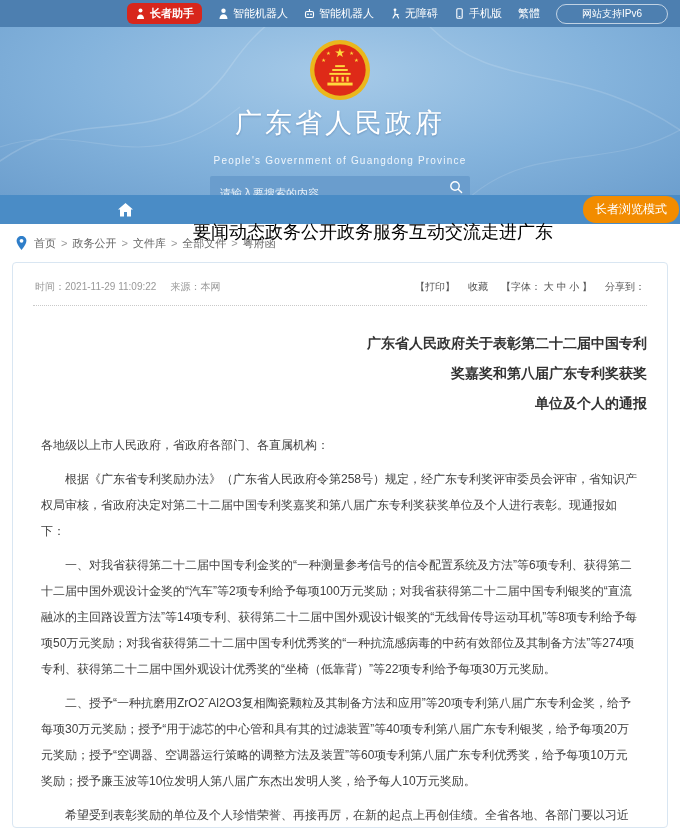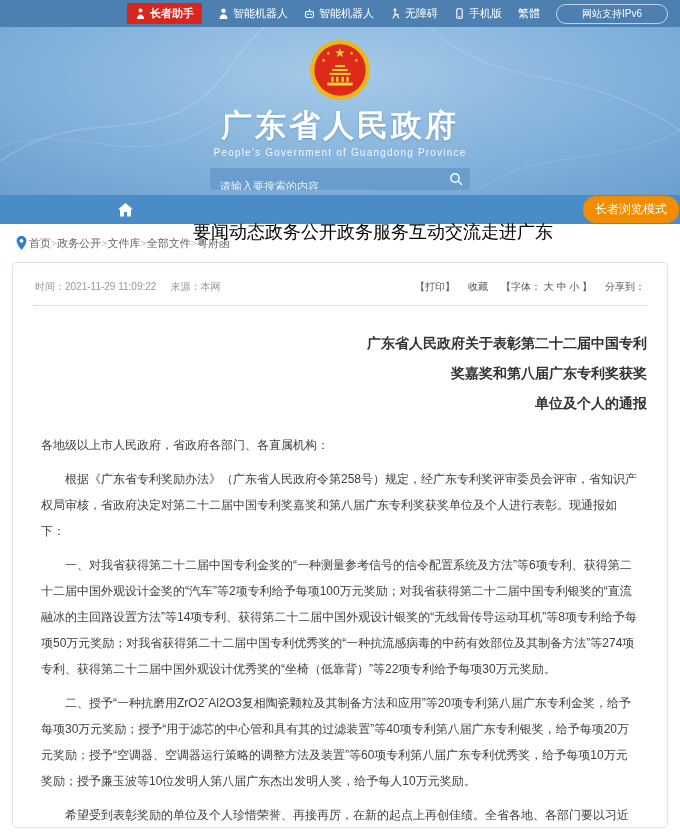--- a/index.html
+++ b/index.html
@@ -11,41 +11,41 @@
   .page { width:680px; height:839px; position:relative; }
 
   
   .topbar {
     height:27px; background:var(--c-topbar,#4d7fb0);
     display:flex; justify-content:flex-end; align-items:center;
     padding-right:12px; gap:16px; font-size:11px; color:#fff;
   }
   .topbar a { color:#fff; text-decoration:none; display:flex; align-items:center; gap:4px; cursor:pointer; }
   .elder-badge {
-    background:var(--c-red,#d8261c); border-radius:1px; padding:3px 8px; font-weight:bold;
+    background:var(--c-red,#d8261c); border-radius:6px; padding:3px 8px; font-weight:bold;
   }
   .ipv6-pill {
     border:1px solid rgba(255,255,255,.65); border-radius:10px; padding:2px 25px;
     font-size:10px; color:#e8f1fa;
   }
   .tb-icon { width:11px; height:11px; display:inline-block; }
 
   
   .banner {
     height:168px; position:relative; overflow:hidden; text-align:center;
     background:radial-gradient(ellipse at 50% 28%, #a6cae8 0%, #84b3dc 55%, #6d9fce 100%);
   }
   .flourish { position:absolute; top:0; left:0; width:100%; height:100%; pointer-events:none; }
   .emblem { margin-top:12px; width:62px; height:62px; }
   .banner-title {
-    margin:4px 0 0; color:#fff; font-size:31px; font-weight:bold; letter-spacing:3px;
+    margin:4px 0 0; color:#fff; font-size:27px; font-weight:normal; letter-spacing:3px;
     text-shadow:0 1px 2px rgba(0,40,90,.25); line-height:1.1;
   }
   .banner-sub {
-    margin-top:4px; color:#f0f6fc; font-size:10px; letter-spacing:1.2px;
+    margin-top:16px; color:#f0f6fc; font-size:10px; letter-spacing:1.2px;
   }
   .searchbox {
     position:relative; margin:10px auto 0; width:260px; height:22px;
     background:var(--c-search,#6a9dcd); border-radius:2px;
   }
   .searchbox input {
     width:100%; height:100%; background:transparent; border:none; outline:none;
     color:#fff; font-size:11px; padding:13px 28px 0 10px;
     font-family:"Liberation Sans","DejaVu Sans",sans-serif;
   }
@@ -60,22 +60,22 @@
   .nav-home { width:38px; display:flex; justify-content:center; cursor:pointer; }
   .nav-items { flex:1; display:flex; justify-content:space-around; padding:0 30px 0 60px; }
   .nav-item { color:#000000; font-size:18px; text-decoration:none; cursor:pointer; white-space:nowrap;margin-top:44px; }
   .elder-mode-btn {
     background:var(--c-orange,#f28c00); color:#fff; font-size:12px; font-weight:normal;
     border:none; border-radius:13px; padding:5px 12px; cursor:pointer; white-space:nowrap;
   }
 
   
   .breadcrumb {
-    height:38px; display:flex; align-items:center; 
-    padding:0 0 0 16px; font-size:11px; color:#666;font-family:Liberation Serif, serif;
+    height:38px; display:flex; align-items:center; gap:5px;
+    padding:0 0 0 16px; font-size:11px; color:#666;
   }
   .breadcrumb .crumb { color:#666; text-decoration:none; cursor:pointer; }
   .breadcrumb .sep { color:#999; }
   .pin-icon { width:11px; height:14px; margin-right:2px; }
 
   
   .content-box {
     margin:0 12px; height:566px; overflow:hidden;
     border:1px solid var(--c-border,#d9e6f2); border-radius:4px; background:#fff;
     padding:0 20px;

